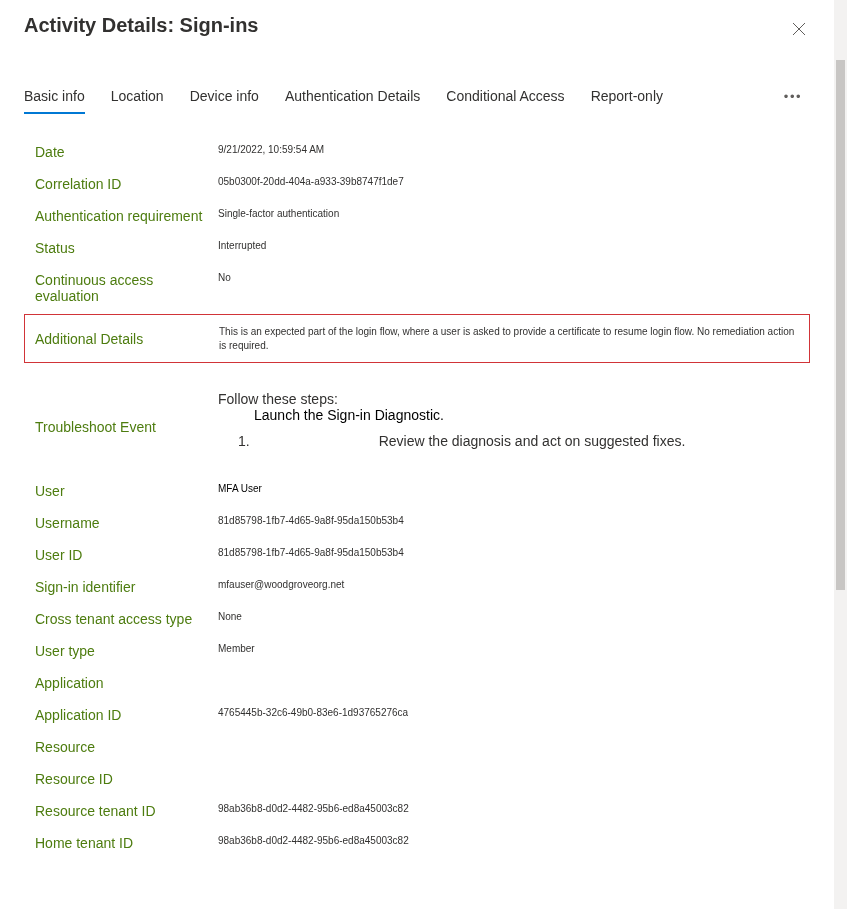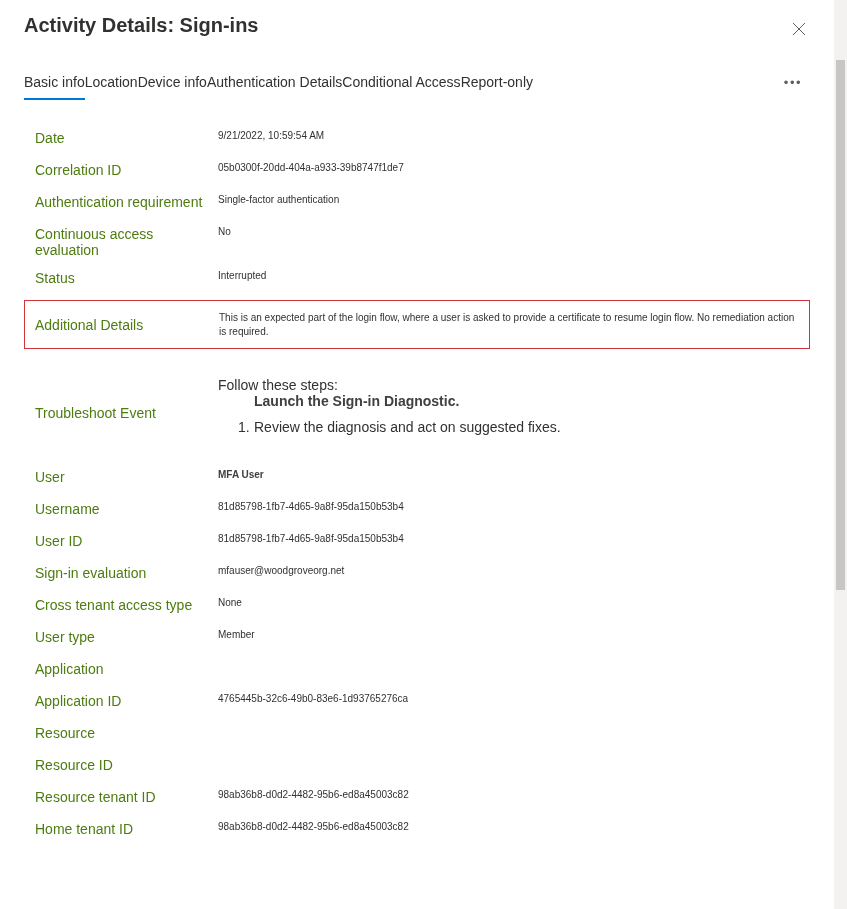--- a/index.html
+++ b/index.html
@@ -16,21 +16,21 @@
     .container {
       width: 834px;
       height: 909px;
       overflow-y: auto;
       padding: 14px 24px 0 24px;
     }
     .header {
       display: flex;
       justify-content: space-between;
       align-items: flex-start;
-      margin-bottom: 32px;
+      margin-bottom: 46px;
     }
     .title {
       font-size: 20px;
       font-weight: 600;
       color: #323130;
     }
     .close-btn {
       cursor: pointer;
       padding: 4px;
       font-size: 15px;
@@ -41,20 +41,21 @@
     .tabs-row {
       display: flex;
       justify-content: space-between;
       align-items: center;
       border-bottom: 1px solid transparent;
       margin-bottom: 24px;
       padding: 0 4px 0 0;
     }
     .tabs {
       display: flex;
+      gap: 26px;
     }
     .tab {
       padding: 0 0 8px 0;
       cursor: pointer;
       color: #323130;
       font-size: 14px;
       border-bottom: 2px solid transparent;
       margin-bottom: -1px;
     }
     .tab.active {
@@ -82,23 +83,22 @@
       flex-shrink: 0;
       color: #4d7c0f;
       font-size: 14px;
     }
     .value {
       color: #323130;
       font-size: 10px;
       flex: 1;
     }
     .link {
-      color: #404040;
-      cursor: pointer;
-      font-weight: bold;
+      color: #000000;
+      cursor: pointer;
     }
     .highlight-row {
       border: 1px solid #d13438;
       margin: 4px 0 4px -11px;
       padding: 10px 10px 10px 10px;
       display: flex;
       align-items: flex-start;
     }
     .highlight-row .label {
       width: 184px;
@@ -122,20 +122,21 @@
     }
     .steps-list {
       list-style: none;
       padding-left: 36px;
     }
     .steps-list .link-item {
       margin-bottom: 10px;
     }
     .steps-list .numbered {
       position: relative;
+      text-align: center;
     }
     .steps-list .numbered::before {
       content: "1.";
       position: absolute;
       left: -16px;
     }
     .scrollbar-track {
       position: absolute;
       right: 0;
       top: 0;
@@ -190,27 +191,27 @@
       <div class="label">Correlation ID</div>
       <div class="value">05b0300f-20dd-404a-a933-39b8747f1de7</div>
     </div>
 
     <div class="row">
       <div class="label">Authentication requirement</div>
       <div class="value">Single-factor authentication</div>
     </div>
 
     <div class="row">
+      <div class="label">Status</div>
+      <div class="value">Interrupted</div>
+    </div>
+
+    <div class="row">
       <div class="label">Continuous access evaluation</div>
       <div class="value">No</div>
-    </div>
-
-    <div class="row">
-      <div class="label">Status</div>
-      <div class="value">Interrupted</div>
     </div>
 
     <div class="highlight-row">
       <div class="label">Additional Details</div>
       <div class="value">This is an expected part of the login flow, where a user is asked to provide a certificate to resume login flow. No remediation action is required.</div>
     </div>
 
     <div class="troubleshoot-section">
       <div class="label">Troubleshoot Event</div>
       <div class="troubleshoot-content">
@@ -231,21 +232,21 @@
       <div class="label">Username</div>
       <div class="value">81d85798-1fb7-4d65-9a8f-95da150b53b4</div>
     </div>
 
     <div class="row">
       <div class="label">User ID</div>
       <div class="value">81d85798-1fb7-4d65-9a8f-95da150b53b4</div>
     </div>
 
     <div class="row">
-      <div class="label">Sign-in evaluation</div>
+      <div class="label">Sign-in identifier</div>
       <div class="value">mfauser@woodgroveorg.net</div>
     </div>
 
     <div class="row">
       <div class="label">Cross tenant access type</div>
       <div class="value">None</div>
     </div>
 
     <div class="row">
       <div class="label">User type</div>

